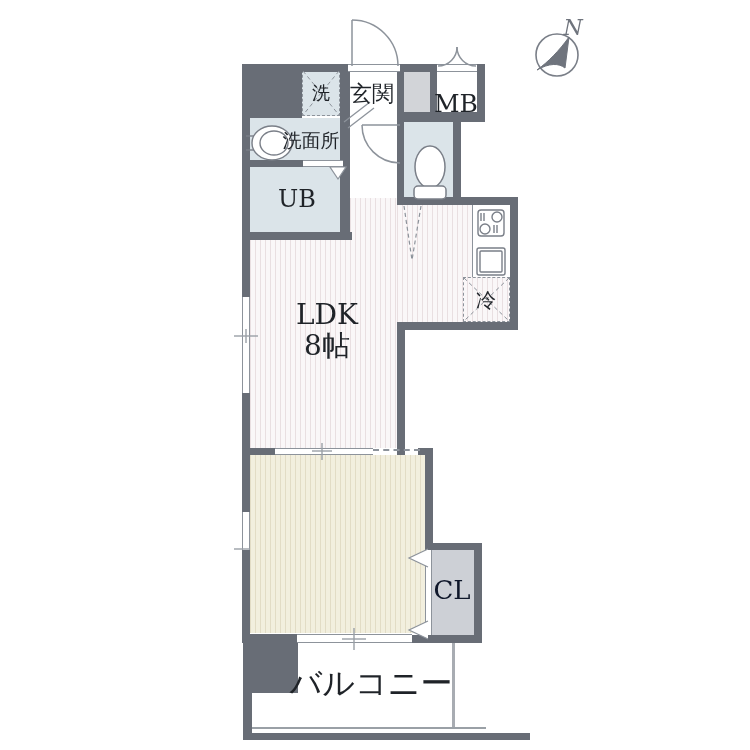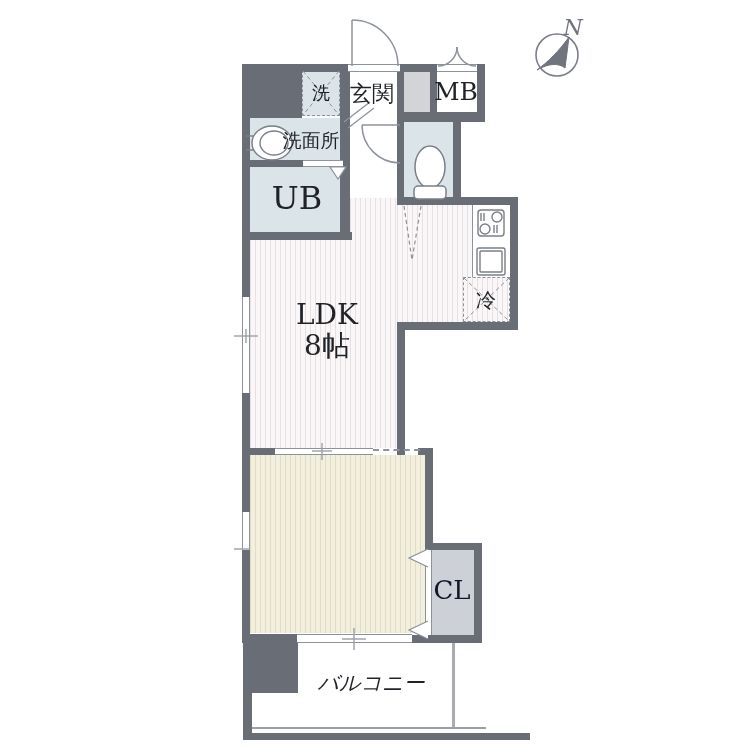--- a/index.html
+++ b/index.html
@@ -161,25 +161,25 @@
     </g>
 
     <g>
       <circle cx="557" cy="55" r="21" fill="#fff" stroke="#7a7f88" stroke-width="1.6"></circle>
       <path d="M569 37 C559 51 548 62 537 70 C549 63 559 63 565 68 Z" fill="#6f747d" stroke="#6f747d"></path>
     </g>
   </svg>
 
   <div class="lbl" style="left:321px;top:93px;font-size:18px;">洗</div>
   <div class="lbl" style="left:372px;top:94px;font-size:22px;">玄関</div>
-  <div class="lbl" style="left:456px;top:92px;font-size:25px;">MB</div>
+  <div class="lbl" style="left:456px;top:104px;font-size:25px;">MB</div>
   <div class="lbl" style="left:311px;top:140px;font-size:19px;">洗面所</div>
-  <div class="lbl" style="left:297px;top:199px;font-size:32px;">UB</div>
+  <div class="lbl" style="left:297px;top:199px;font-size:24px;">UB</div>
   <div class="lbl" style="left:486px;top:300px;font-size:20px;">冷</div>
   <div class="lbl" style="left:327px;top:331px;font-size:28px;text-align:center;">
     <div>LDK</div>
     <div>8帖</div>
   </div>
   <div class="lbl" style="left:452px;top:590px;font-size:26px;color:#0f172a;">CL</div>
-  <div class="lbl" style="left:371px;top:684px;font-size:21px;font-style:italic;">バルコニー</div>
+  <div class="lbl" style="left:371px;top:684px;font-size:32px;">バルコニー</div>
   <div class="lbl" style="left:573px;top:28px;font-size:22px;font-style:italic;color:#6f747d;">N</div>
 
 </div>
 
 </body></html>

